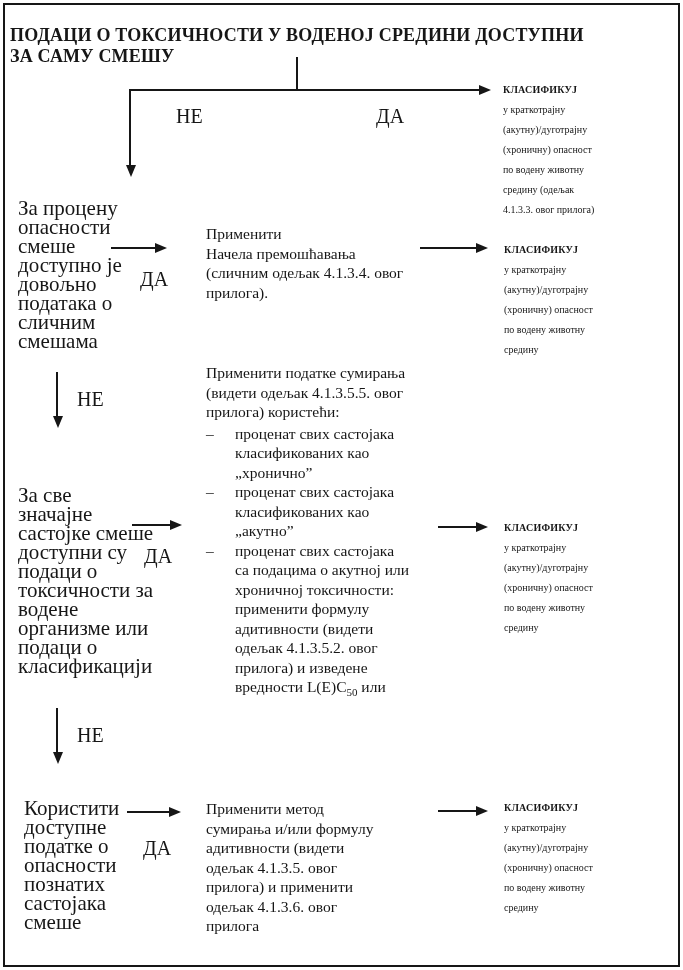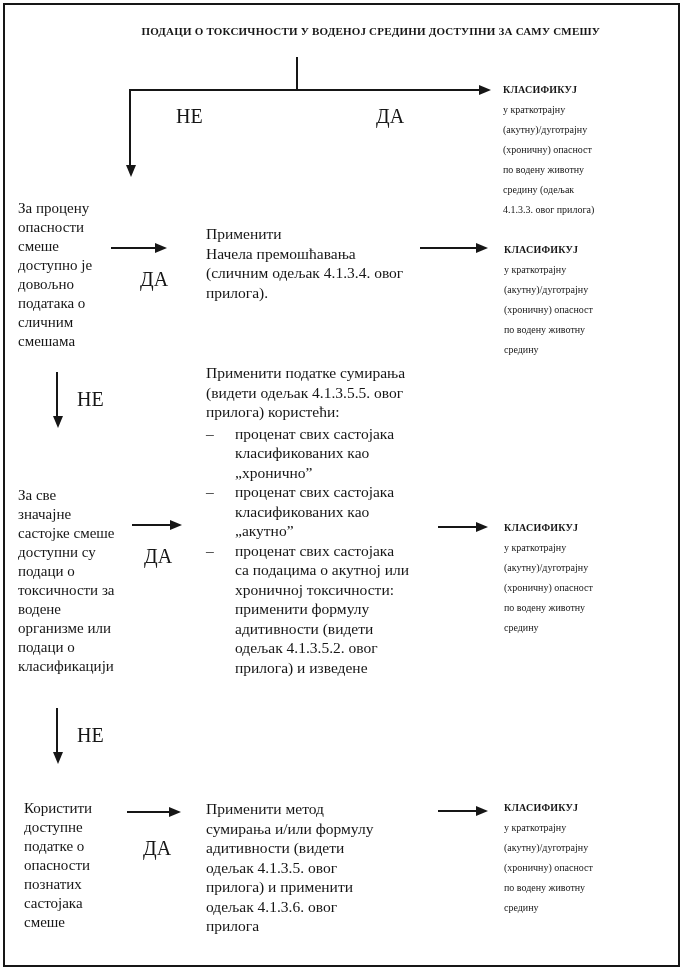--- a/index.html
+++ b/index.html
@@ -3,30 +3,30 @@
 <meta charset="utf-8">
 <style>
   html,body{margin:0;padding:0;background:#e8e8e8;}
   .page{
     position:relative;width:683px;height:970px;background:#ffffff;
     font-family:"Liberation Serif","DejaVu Serif",serif;color:#161616;
     overflow:hidden;margin:0 auto;
   }
   .frame{position:absolute;left:3px;top:3px;width:673px;height:960px;border:2px solid #161616;}
   .title{
-    position:absolute;left:10px;top:25px;width:590px;text-align:right;
-    font-weight:bold;font-size:11px;letter-spacing:.2px;
+    position:absolute;left:10px;top:25px;width:590px;text-align:left;
+    font-weight:bold;font-size:18px;letter-spacing:.2px;
   }
   .hline{position:absolute;height:2px;background:#161616;}
   .vline{position:absolute;width:2px;background:#161616;}
   .ah-right{position:absolute;width:0;height:0;border-top:5px solid transparent;border-bottom:5px solid transparent;border-left:12px solid #161616;}
   .ah-down{position:absolute;width:0;height:0;border-left:5px solid transparent;border-right:5px solid transparent;border-top:12px solid #161616;}
   .label{position:absolute;font-size:20px;}
   .lines{white-space:pre-line;display:block;}
-  .cond{position:absolute;font-size:15px;line-height:19px;}
+  .cond{position:absolute;font-size:21px;line-height:19px;}
   .action{position:absolute;font-size:15.5px;line-height:19.5px;}
   .classify{position:absolute;width:175px;font-size:10px;line-height:20px;}
   .classify-heading{font-weight:bold;letter-spacing:.2px;}
   .bullets{margin-top:2px;}
   .bullet{display:flex;align-items:flex-start;}
   .dash{flex:0 0 29px;}
   .bullet-text{width:208px;}
   .bullet-text .lines{display:block;}
   .subline{display:block;}
   sub{font-size:11px;line-height:1;}
@@ -121,20 +121,21 @@
       <div class="bullet">
         <span class="dash">–</span>
         <span class="bullet-text">
           <span class="lines">проценат свих састојака
 са подацима о акутној или
 хроничној токсичности:
 применити формулу
 адитивности (видети
 одељак 4.1.3.5.2. овог
 прилога) и изведене</span>
+          <span class="subline"><span>вредности L(E)C</span><sub>50</sub><span> или</span></span>
         </span>
       </div>
     </div>
   </div>
 
   <div class="hline" style="left:438px;top:526px;width:38px;"></div>
   <div class="ah-right" style="left:476px;top:522px;"></div>
   <div class="classify" style="left:504px;top:518px;">
     <div class="classify-heading">КЛАСИФИКУЈ</div>
     <span class="lines">у краткотрајну

